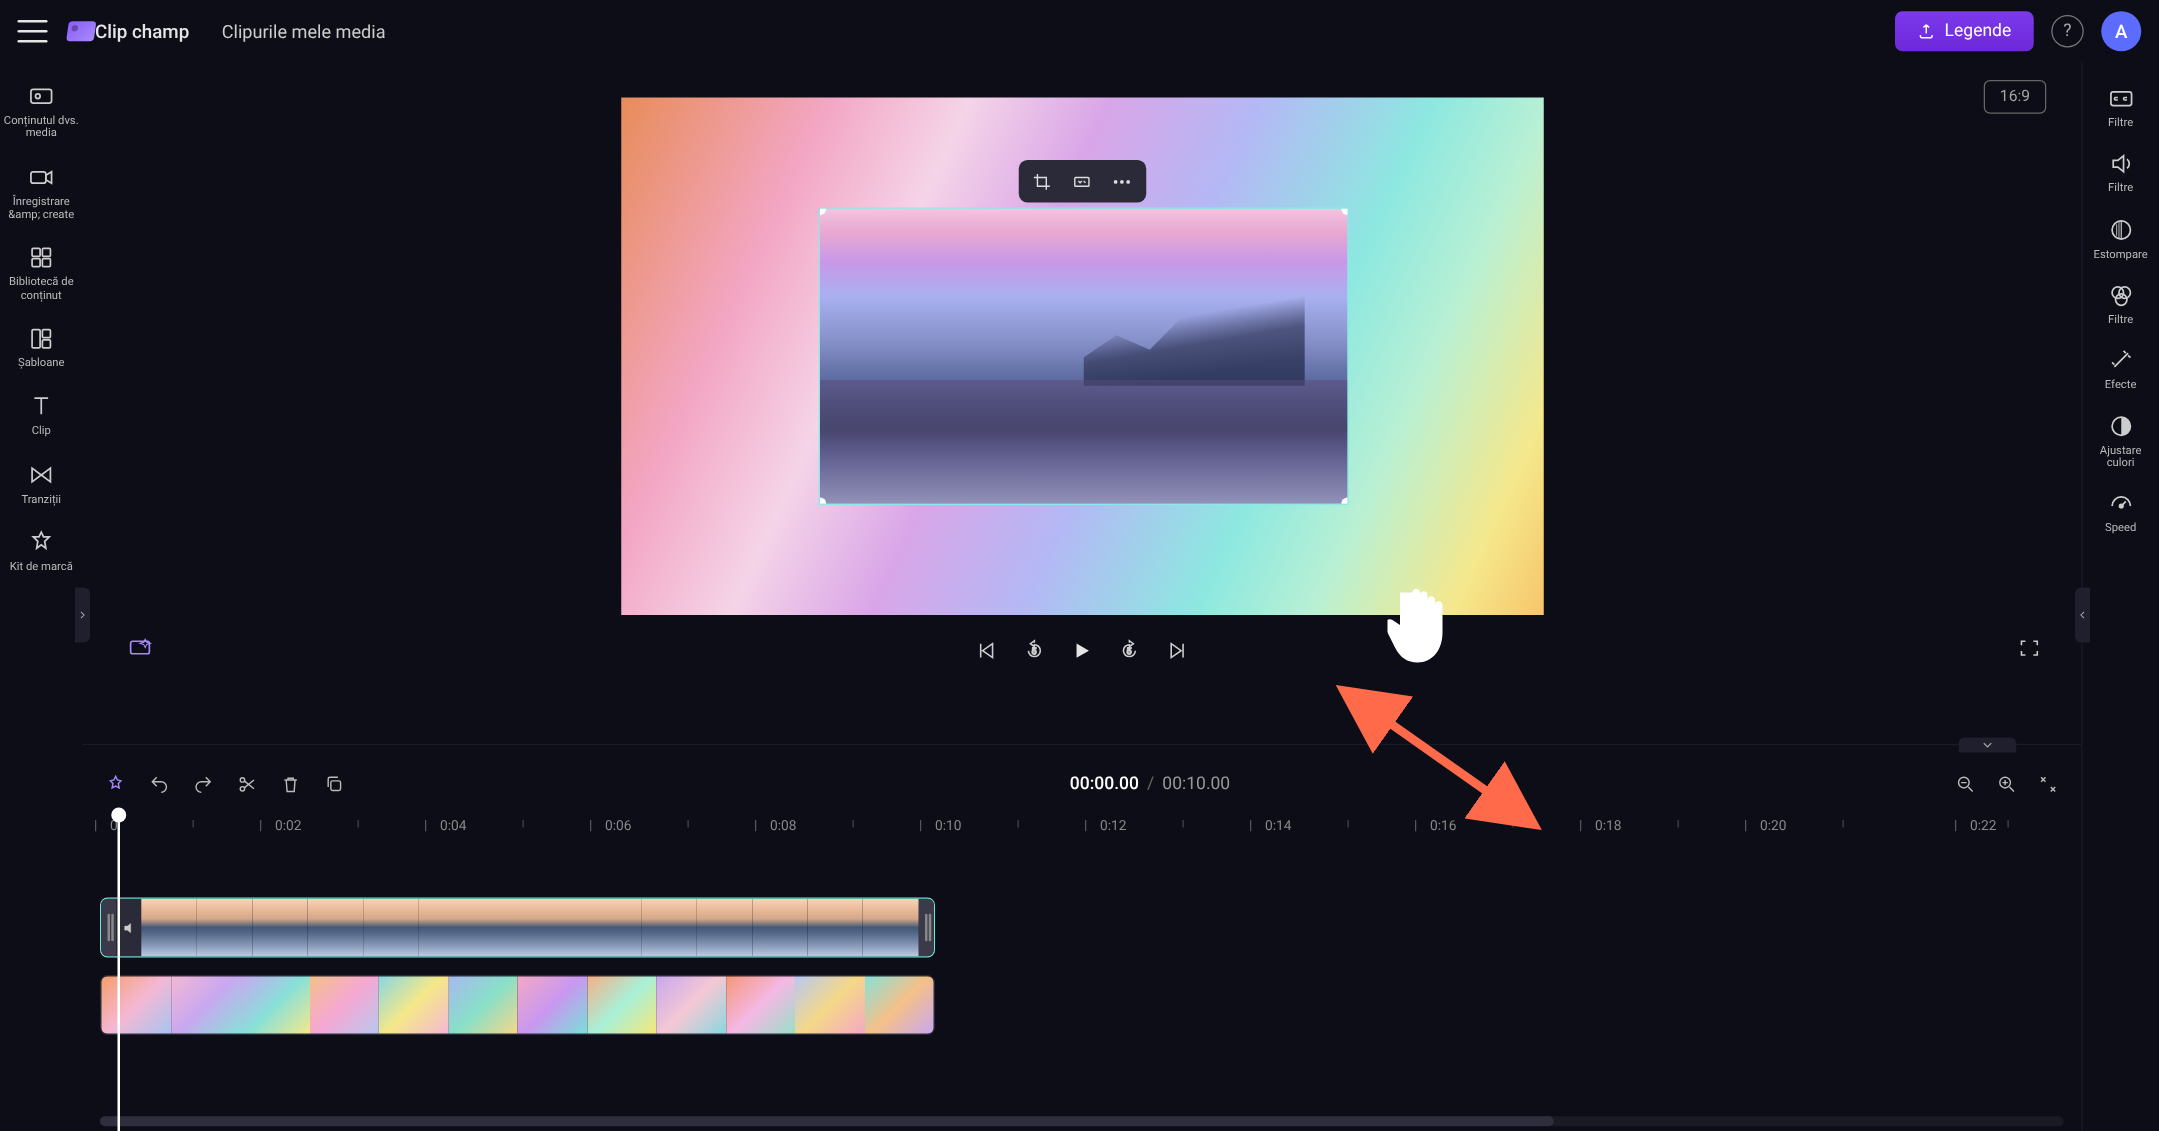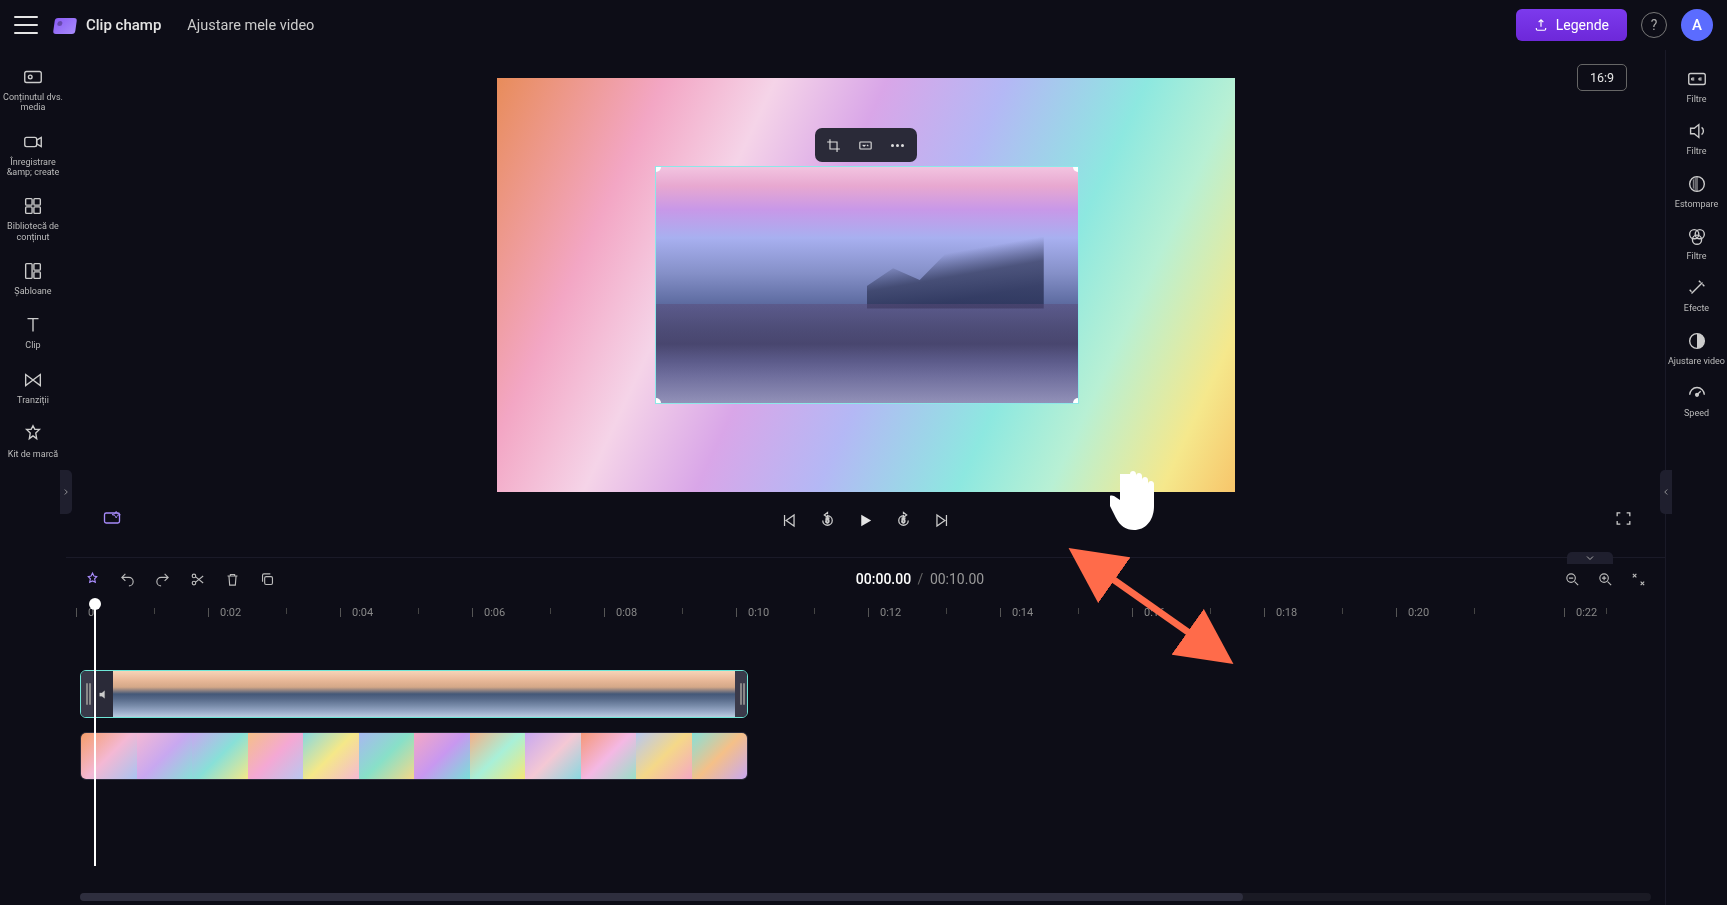--- a/index.html
+++ b/index.html
@@ -1,40 +1,40 @@
 <!DOCTYPE html>
 <html><head>
 <meta charset="utf-8">
 <style>
 *{box-sizing:border-box;margin:0;padding:0;font-family:-apple-system,BlinkMacSystemFont,"Segoe UI",Roboto,sans-serif}
 body{background:#0d0d17;color:#e5e5e5;width:1727px;height:905px;overflow:hidden;position:relative}
 .header{height:50px;display:flex;align-items:center;padding:0 14px;justify-content:space-between}
 .header-left{display:flex;align-items:center;gap:16px}
 .hamburger{width:24px;height:18px;display:flex;flex-direction:column;justify-content:space-between;cursor:pointer}
 .hamburger span{height:2px;background:#e5e5e5;border-radius:1px}
-.logo-wrap{display:flex;align-items:flex-end;gap:10px}
+.logo-wrap{display:flex;align-items:center;}
 .logo-icon{width:22px;height:16px;background:linear-gradient(135deg,#8b5cf6,#a78bfa);border-radius:3px;position:relative;transform:skewX(-8deg)}
 .logo-icon::before{content:"";position:absolute;left:3px;top:3px;width:5px;height:5px;border-radius:50%;background:rgba(0,0,0,.3)}
 .logo-text{font-size:15px;font-weight:500}
 .project-name{font-size:14.5px;color:#ccc;padding:4px 10px;border-radius:4px}
 .header-right{display:flex;align-items:center;gap:14px}
 .export-btn{background:#6d28d9;background:linear-gradient(#7c3aed,#6d28d9);color:#fff;border:none;padding:8px 18px;border-radius:6px;font-size:14px;display:flex;align-items:center;gap:8px;cursor:pointer}
 .export-btn svg{width:14px;height:14px}
 .help-btn{width:26px;height:26px;border:1.5px solid #777;border-radius:50%;display:flex;align-items:center;justify-content:center;font-size:14px;color:#aaa;cursor:pointer}
 .avatar{width:32px;height:32px;border-radius:50%;background:#5b6cff;display:flex;align-items:center;justify-content:center;color:#fff;font-size:15px;font-weight:500;cursor:pointer}
 .main{display:flex;height:calc(100% - 50px)}
 .left-rail{width:66px;display:flex;flex-direction:column;align-items:center;padding-top:10px;gap:6px;position:relative}
 .rail-item{display:flex;flex-direction:column;align-items:center;gap:4px;padding:6px 2px;cursor:pointer;width:100%}
 .rail-item svg{width:22px;height:22px;stroke:#ccc;fill:none;stroke-width:1.5}
 .rail-label{font-size:9px;color:#bbb;text-align:center;line-height:1.15}
 .rail-toggle{position:absolute;right:-6px;top:420px;width:12px;height:44px;background:#1f1f2e;border-radius:0 5px 5px 0;display:flex;align-items:center;justify-content:center;cursor:pointer}
 .rail-toggle svg{width:10px;height:10px;stroke:#aaa;fill:none;stroke-width:2}
 .center{flex:1;display:flex;flex-direction:column;position:relative}
 .preview-area{flex:1;display:flex;flex-direction:column;align-items:center;padding-top:28px;position:relative}
-.aspect-badge{position:absolute;right:38px;top:14px;border:1px solid #666;padding:5px 12px;border-radius:5px;font-size:12.5px;color:#e5e5e5;cursor:pointer}
+.aspect-badge{position:absolute;right:28px;top:14px;border:1px solid #666;padding:5px 12px;border-radius:5px;font-size:12.5px;color:#a3a3a3;cursor:pointer}
 .canvas{width:738px;height:414px;position:relative;background:linear-gradient(115deg,#e88c5a 0%,#f3a6c4 18%,#f5d4e8 30%,#d9a6e8 42%,#b4b8f5 55%,#8de8e0 70%,#b8f0d4 80%,#f5e88c 92%,#f7c56a 100%)}
 .clip-selection{position:absolute;left:158px;top:88px;width:424px;height:238px;border:1.5px solid #8de8e8;background:linear-gradient(180deg,#f2c4e0 0%,#e8a8d0 8%,#c898e8 18%,#a8b0f0 30%,#8590c8 45%,#5d6ba0 58%,#3a4870 68%,#2a3558 75%,#4a5888 82%,#6a78a8 88%,#8a98c0 94%,#aab8d8 100%);overflow:hidden}
 .clip-selection::before{content:"";position:absolute;right:8%;top:22%;width:42%;height:38%;background:linear-gradient(170deg,transparent 40%,#2a3050 60%,#1a2040 80%);clip-path:polygon(0 75%,15% 55%,30% 68%,50% 28%,72% 0,100% 8%,100% 100%,0 100%);opacity:.65}
 .clip-selection::after{content:"";position:absolute;left:0;bottom:0;width:100%;height:42%;background:linear-gradient(180deg,#5a4a78 0%,#6a5a88 50%,#7a6a98 100%);opacity:.5}
 .handle{position:absolute;width:10px;height:10px;background:#fff;border-radius:50%;z-index:5}
 .h-tl{left:-5px;top:-5px}.h-tr{right:-5px;top:-5px}.h-bl{left:-5px;bottom:-5px}.h-br{right:-5px;bottom:-5px}
 .floating-toolbar{position:absolute;left:50%;top:50px;transform:translateX(-50%);background:#2a2a38;border-radius:7px;display:flex;align-items:center;padding:6px 8px;gap:10px;z-index:10}
 .floating-toolbar .ftb{width:22px;height:22px;display:flex;align-items:center;justify-content:center;cursor:pointer}
 .floating-toolbar svg{width:17px;height:17px;stroke:#ddd;fill:none;stroke-width:1.6}
 .ftb-dots{display:flex;gap:2px}.ftb-dots span{width:3px;height:3px;background:#ddd;border-radius:50%}
@@ -44,21 +44,21 @@
 .arrow-annotation svg{width:180px;height:140px}
 .playback-row{height:56px;display:flex;align-items:center;justify-content:center;position:relative;width:100%}
 .pb-left{position:absolute;left:36px;cursor:pointer}
 .pb-left svg{width:20px;height:20px;stroke:#a78bfa;fill:none;stroke-width:1.6}
 .pb-center{display:flex;align-items:center;gap:20px}
 .pb-btn{cursor:pointer;display:flex;align-items:center;justify-content:center}
 .pb-btn svg{width:19px;height:19px;stroke:#ccc;fill:none;stroke-width:1.6}
 .pb-btn.play svg{fill:#e5e5e5;stroke:none;width:17px;height:17px}
 .pb-right{position:absolute;right:32px;cursor:pointer}
 .pb-right svg{width:19px;height:19px;stroke:#ccc;fill:none;stroke-width:1.6}
-.timeline-wrap{height:348px;border-top:1px solid #1a1a28;padding-top:0;position:relative}
+.timeline-wrap{height:310px;border-top:1px solid #1a1a28;padding-top:10px;position:relative}
 .collapse-tab{position:absolute;right:52px;top:-6px;width:46px;height:12px;background:#1f1f2e;border-radius:5px 5px 0 0;display:flex;align-items:center;justify-content:center;cursor:pointer}
 .collapse-tab svg{width:12px;height:8px;stroke:#aaa;fill:none;stroke-width:2}
 .tl-toolbar{height:42px;display:flex;align-items:center;padding:0 18px;justify-content:space-between}
 .tl-tools-left{display:flex;align-items:center;gap:18px}
 .tl-tool{cursor:pointer;display:flex;align-items:center;justify-content:center}
 .tl-tool svg{width:17px;height:17px;stroke:#bbb;fill:none;stroke-width:1.6}
 .tl-tool.ai svg{stroke:#a78bfa}
 .tl-timecode{font-size:14px;color:#999}
 .tl-timecode .current{color:#fff;font-weight:500}
 .tl-tools-right{display:flex;align-items:center;gap:16px}
@@ -106,21 +106,21 @@
   <div class="header-left">
     <div class="hamburger">
         <span></span>
         <span></span>
         <span></span>
       </div>
     <div class="logo-wrap">
       <div class="logo-icon"></div>
       <span class="logo-text">Clip champ</span>
     </div>
-    <div class="project-name">Ajustare mele video</div>
+    <div class="project-name">Clipurile mele media</div>
   </div>
   <div class="header-right">
     <button class="export-btn">
       <svg viewBox="0 0 24 24">
           <path d="M12 3v12m0-12l-4 4m4-4l4 4M4 17v2a2 2 0 002 2h12a2 2 0 002-2v-2" stroke="#fff" fill="none" stroke-width="2"></path>
         </svg>
       <span>Legende</span>
     </button>
     <div class="help-btn">?</div>
     <div class="avatar">A</div>
@@ -460,21 +460,21 @@
       <svg viewBox="0 0 24 24">
           <path d="M6 18L18 6M14 4l2 2M18 8l2 2M4 14l2 2"></path>
         </svg>
       <span class="rail-label">Efecte</span>
     </div>
     <div class="rail-item">
       <svg viewBox="0 0 24 24">
           <circle cx="12" cy="12" r="8"></circle>
           <path d="M12 4a8 8 0 010 16z" fill="#ccc" stroke="none"></path>
         </svg>
-      <span class="rail-label">Ajustare video</span>
+      <span class="rail-label">Ajustare culori</span>
     </div>
     <div class="rail-item">
       <svg viewBox="0 0 24 24">
           <path d="M4 14a8 8 0 0116 0M12 14l4-4"></path>
           <circle cx="12" cy="14" r="1.5" fill="#ccc"></circle>
         </svg>
       <span class="rail-label">Speed</span>
     </div>
     <div class="rail-toggle-r">
       <svg viewBox="0 0 24 24">

